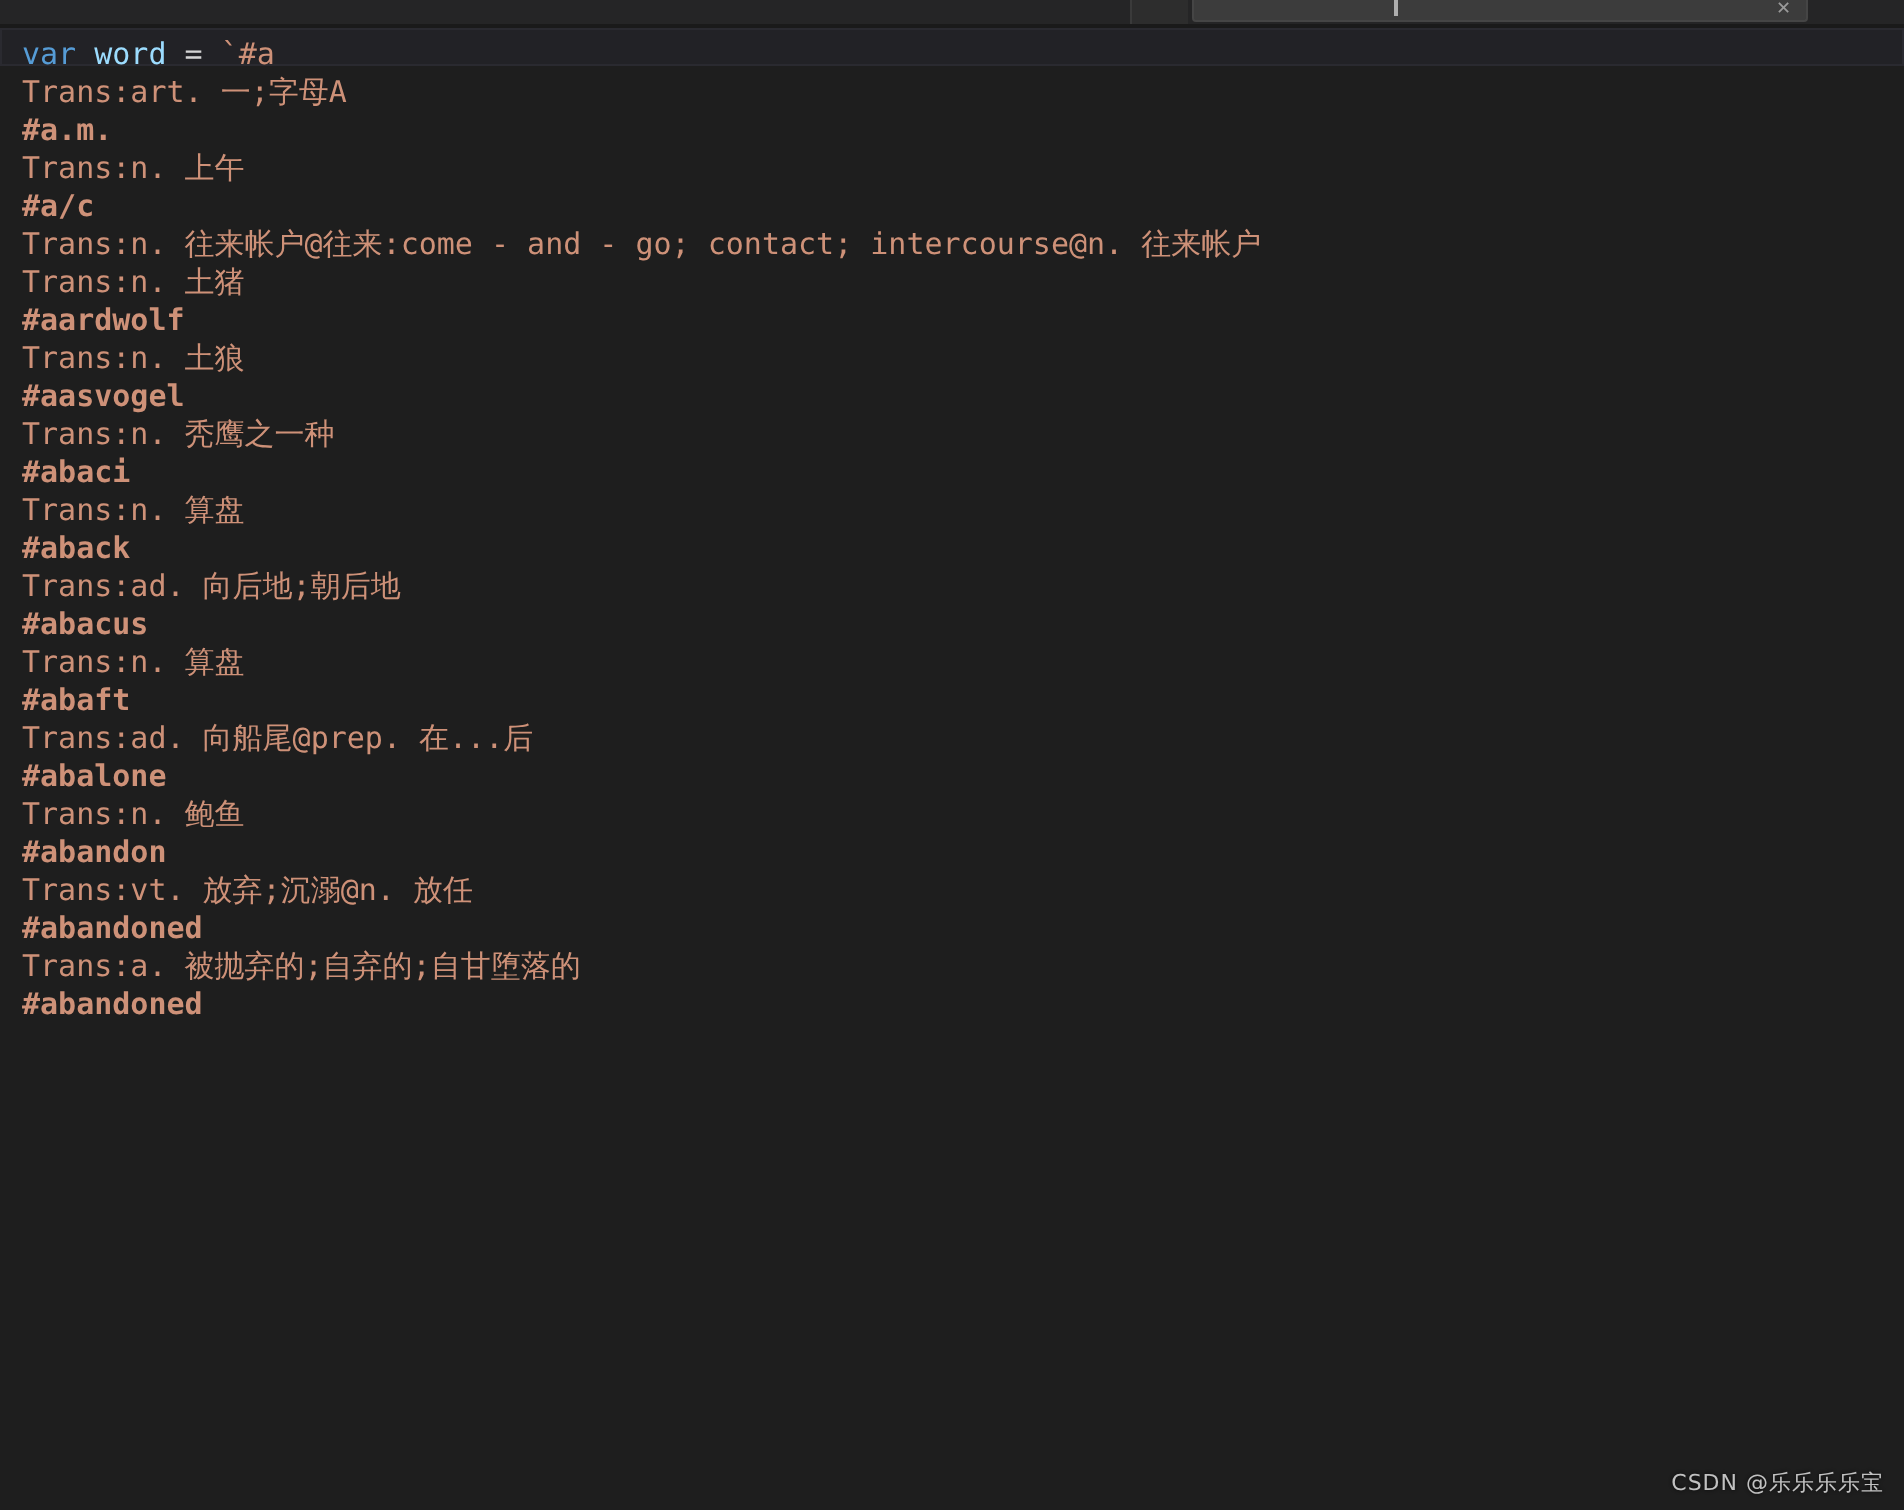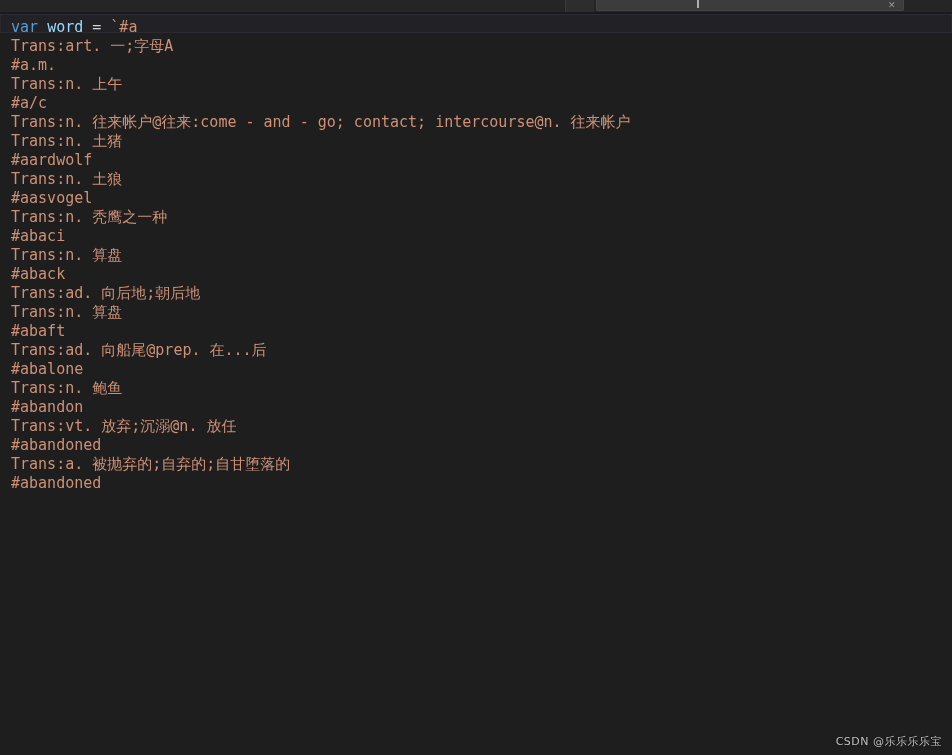--- a/index.html
+++ b/index.html
@@ -103,21 +103,21 @@
     letter-spacing: 0px;
     color: #ce9178;
   }
   .line.active {
     background: #222226;
     box-shadow: inset 0 0 0 1px #2a2a30;
   }
   
   .line.headword {
     color: #ce9178;
-    font-weight: normal;
+    font-weight: bold;
   }
   .line.trans {
     color: #ce9178;
     font-weight: normal;
   }
 
   
   .tok-kw   { color: #569cd6; }
   .tok-var  { color: #9cdcfe; }
   .tok-op   { color: #d4d4d4; }
@@ -165,20 +165,21 @@
       <div class="line trans">Trans:n. 往来帐户@往来:come - and - go; contact; intercourse@n. 往来帐户</div>
       <div class="line trans">Trans:n. 土猪</div>
       <div class="line headword">#aardwolf</div>
       <div class="line trans">Trans:n. 土狼</div>
       <div class="line headword">#aasvogel</div>
       <div class="line trans">Trans:n. 秃鹰之一种</div>
       <div class="line headword">#abaci</div>
       <div class="line trans">Trans:n. 算盘</div>
       <div class="line headword">#aback</div>
       <div class="line trans">Trans:ad. 向后地;朝后地</div>
+      <div class="line headword">#abacus</div>
       <div class="line trans">Trans:n. 算盘</div>
       <div class="line headword">#abaft</div>
       <div class="line trans">Trans:ad. 向船尾@prep. 在...后</div>
       <div class="line headword">#abalone</div>
       <div class="line trans">Trans:n. 鲍鱼</div>
       <div class="line headword">#abandon</div>
       <div class="line trans">Trans:vt. 放弃;沉溺@n. 放任</div>
       <div class="line headword">#abandoned</div>
       <div class="line trans">Trans:a. 被抛弃的;自弃的;自甘堕落的</div>
       <div class="line headword">#abandoned</div>

